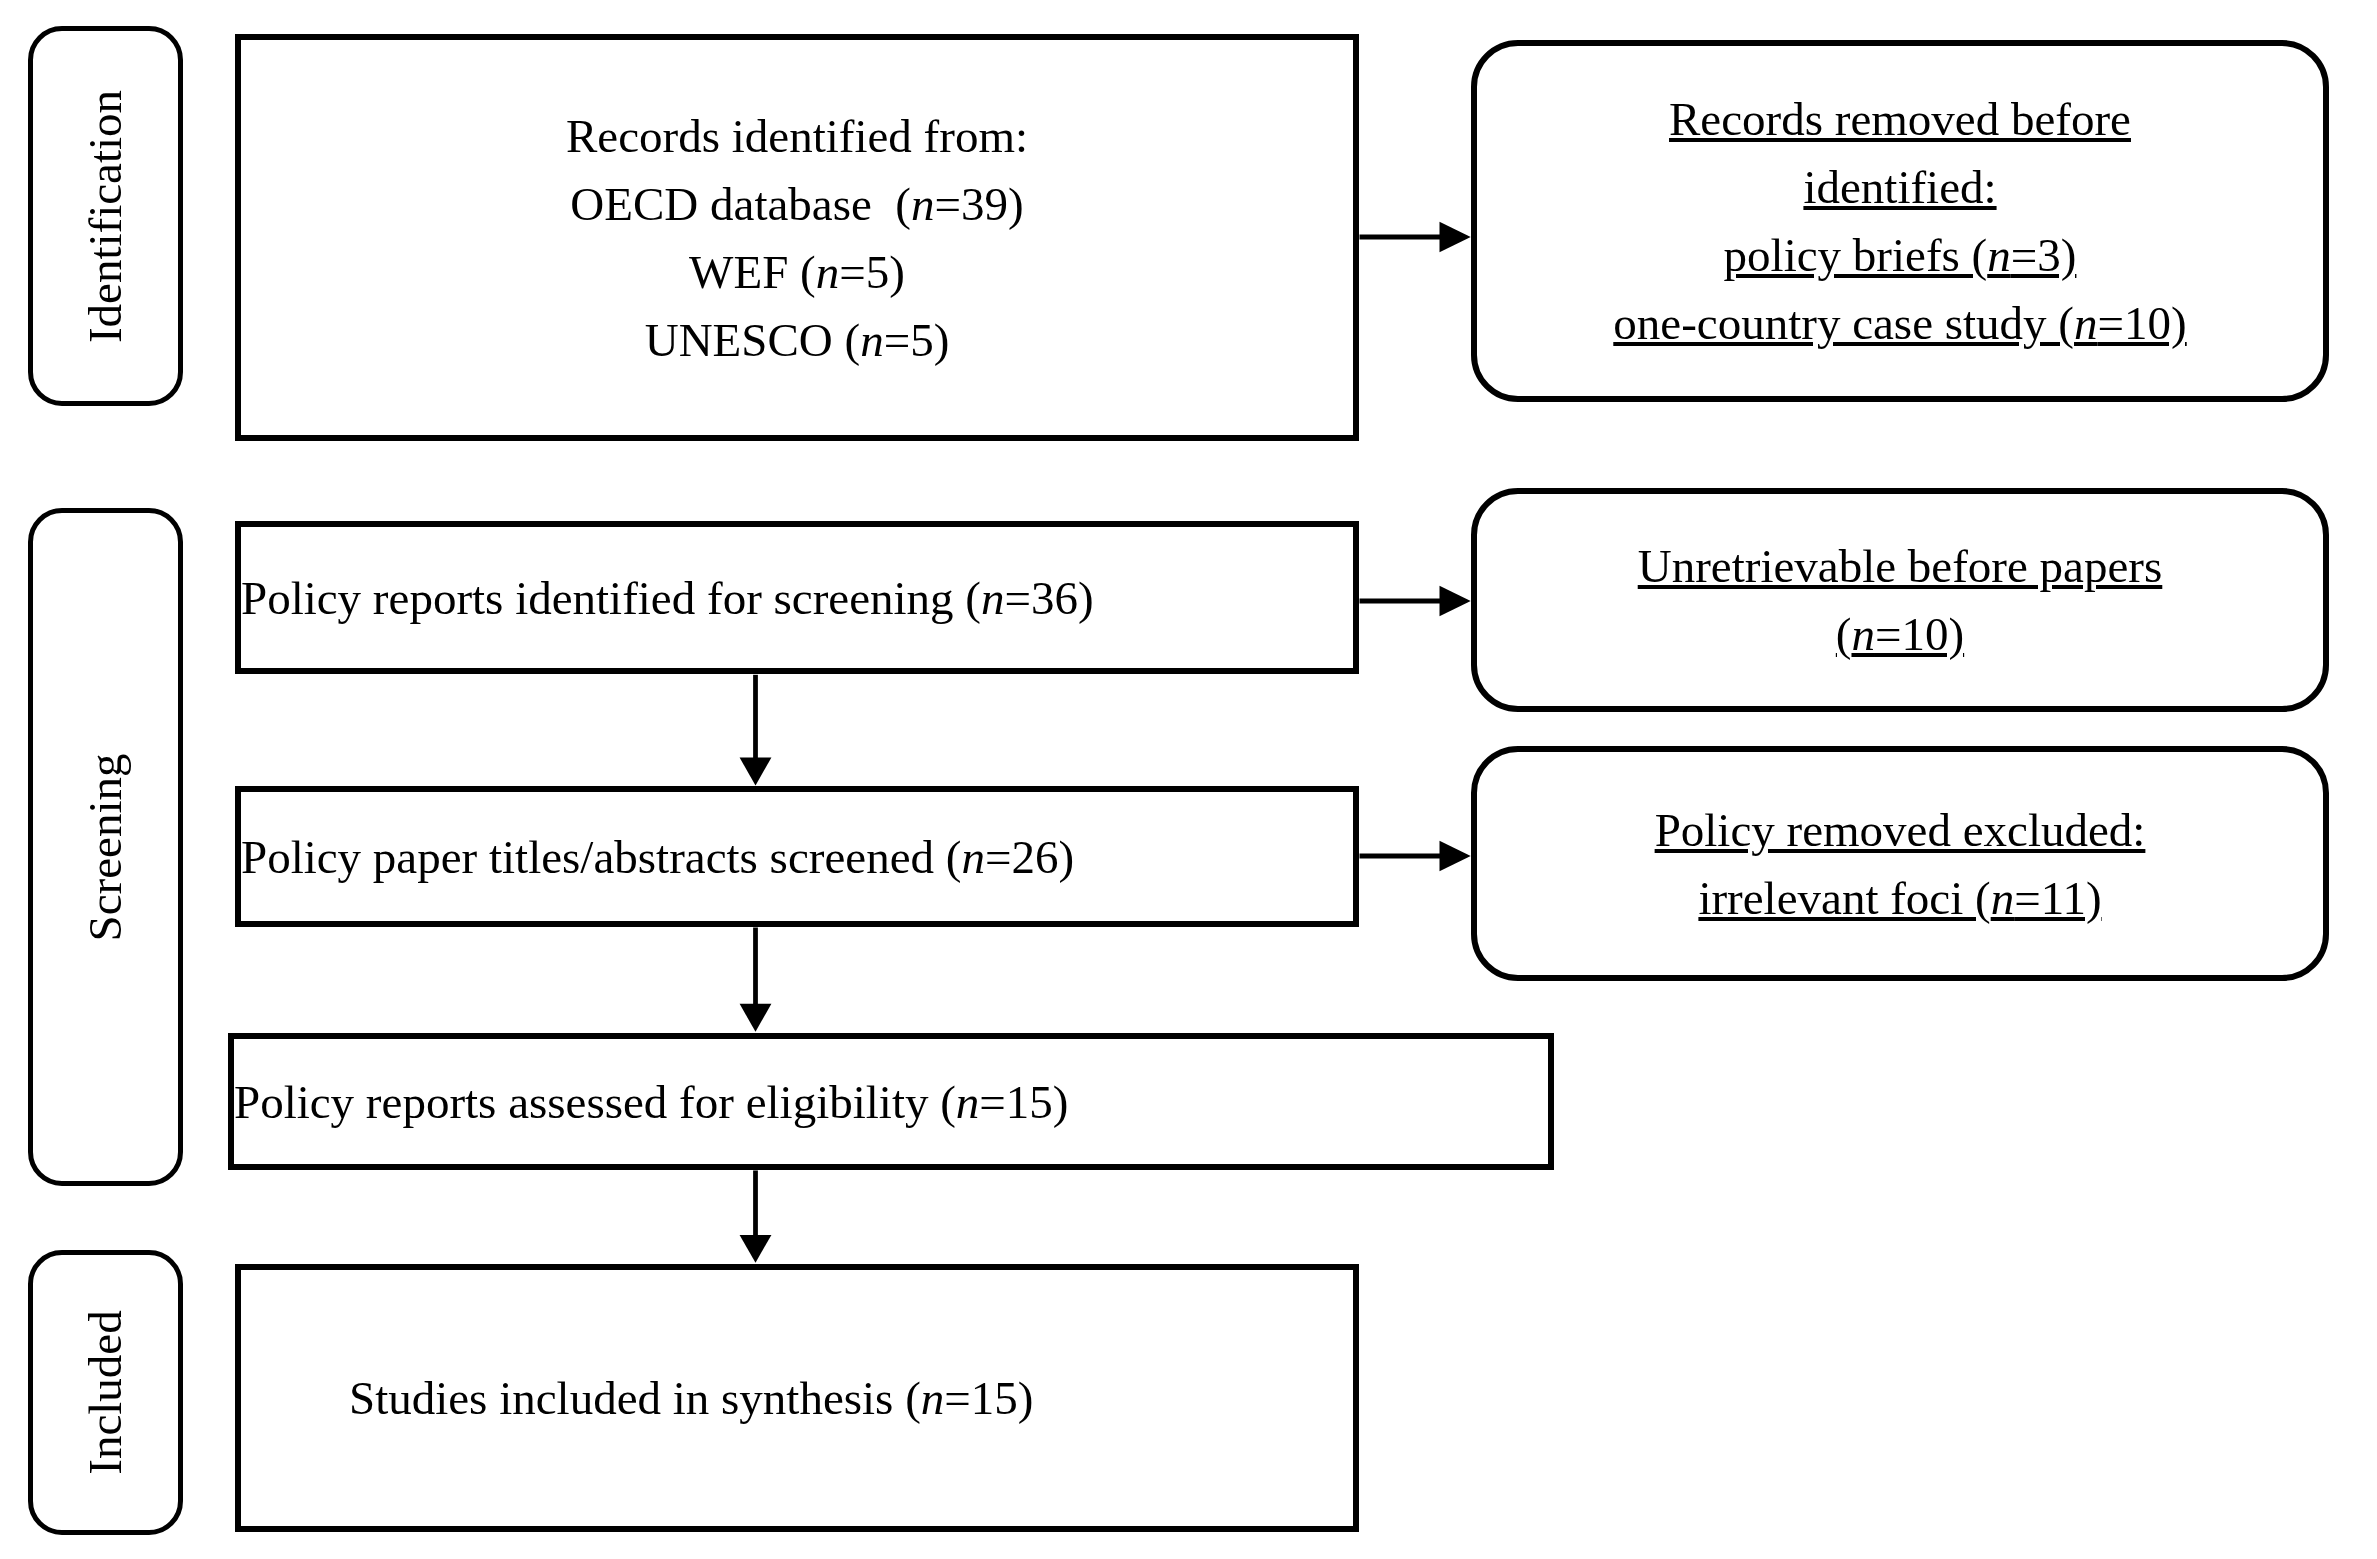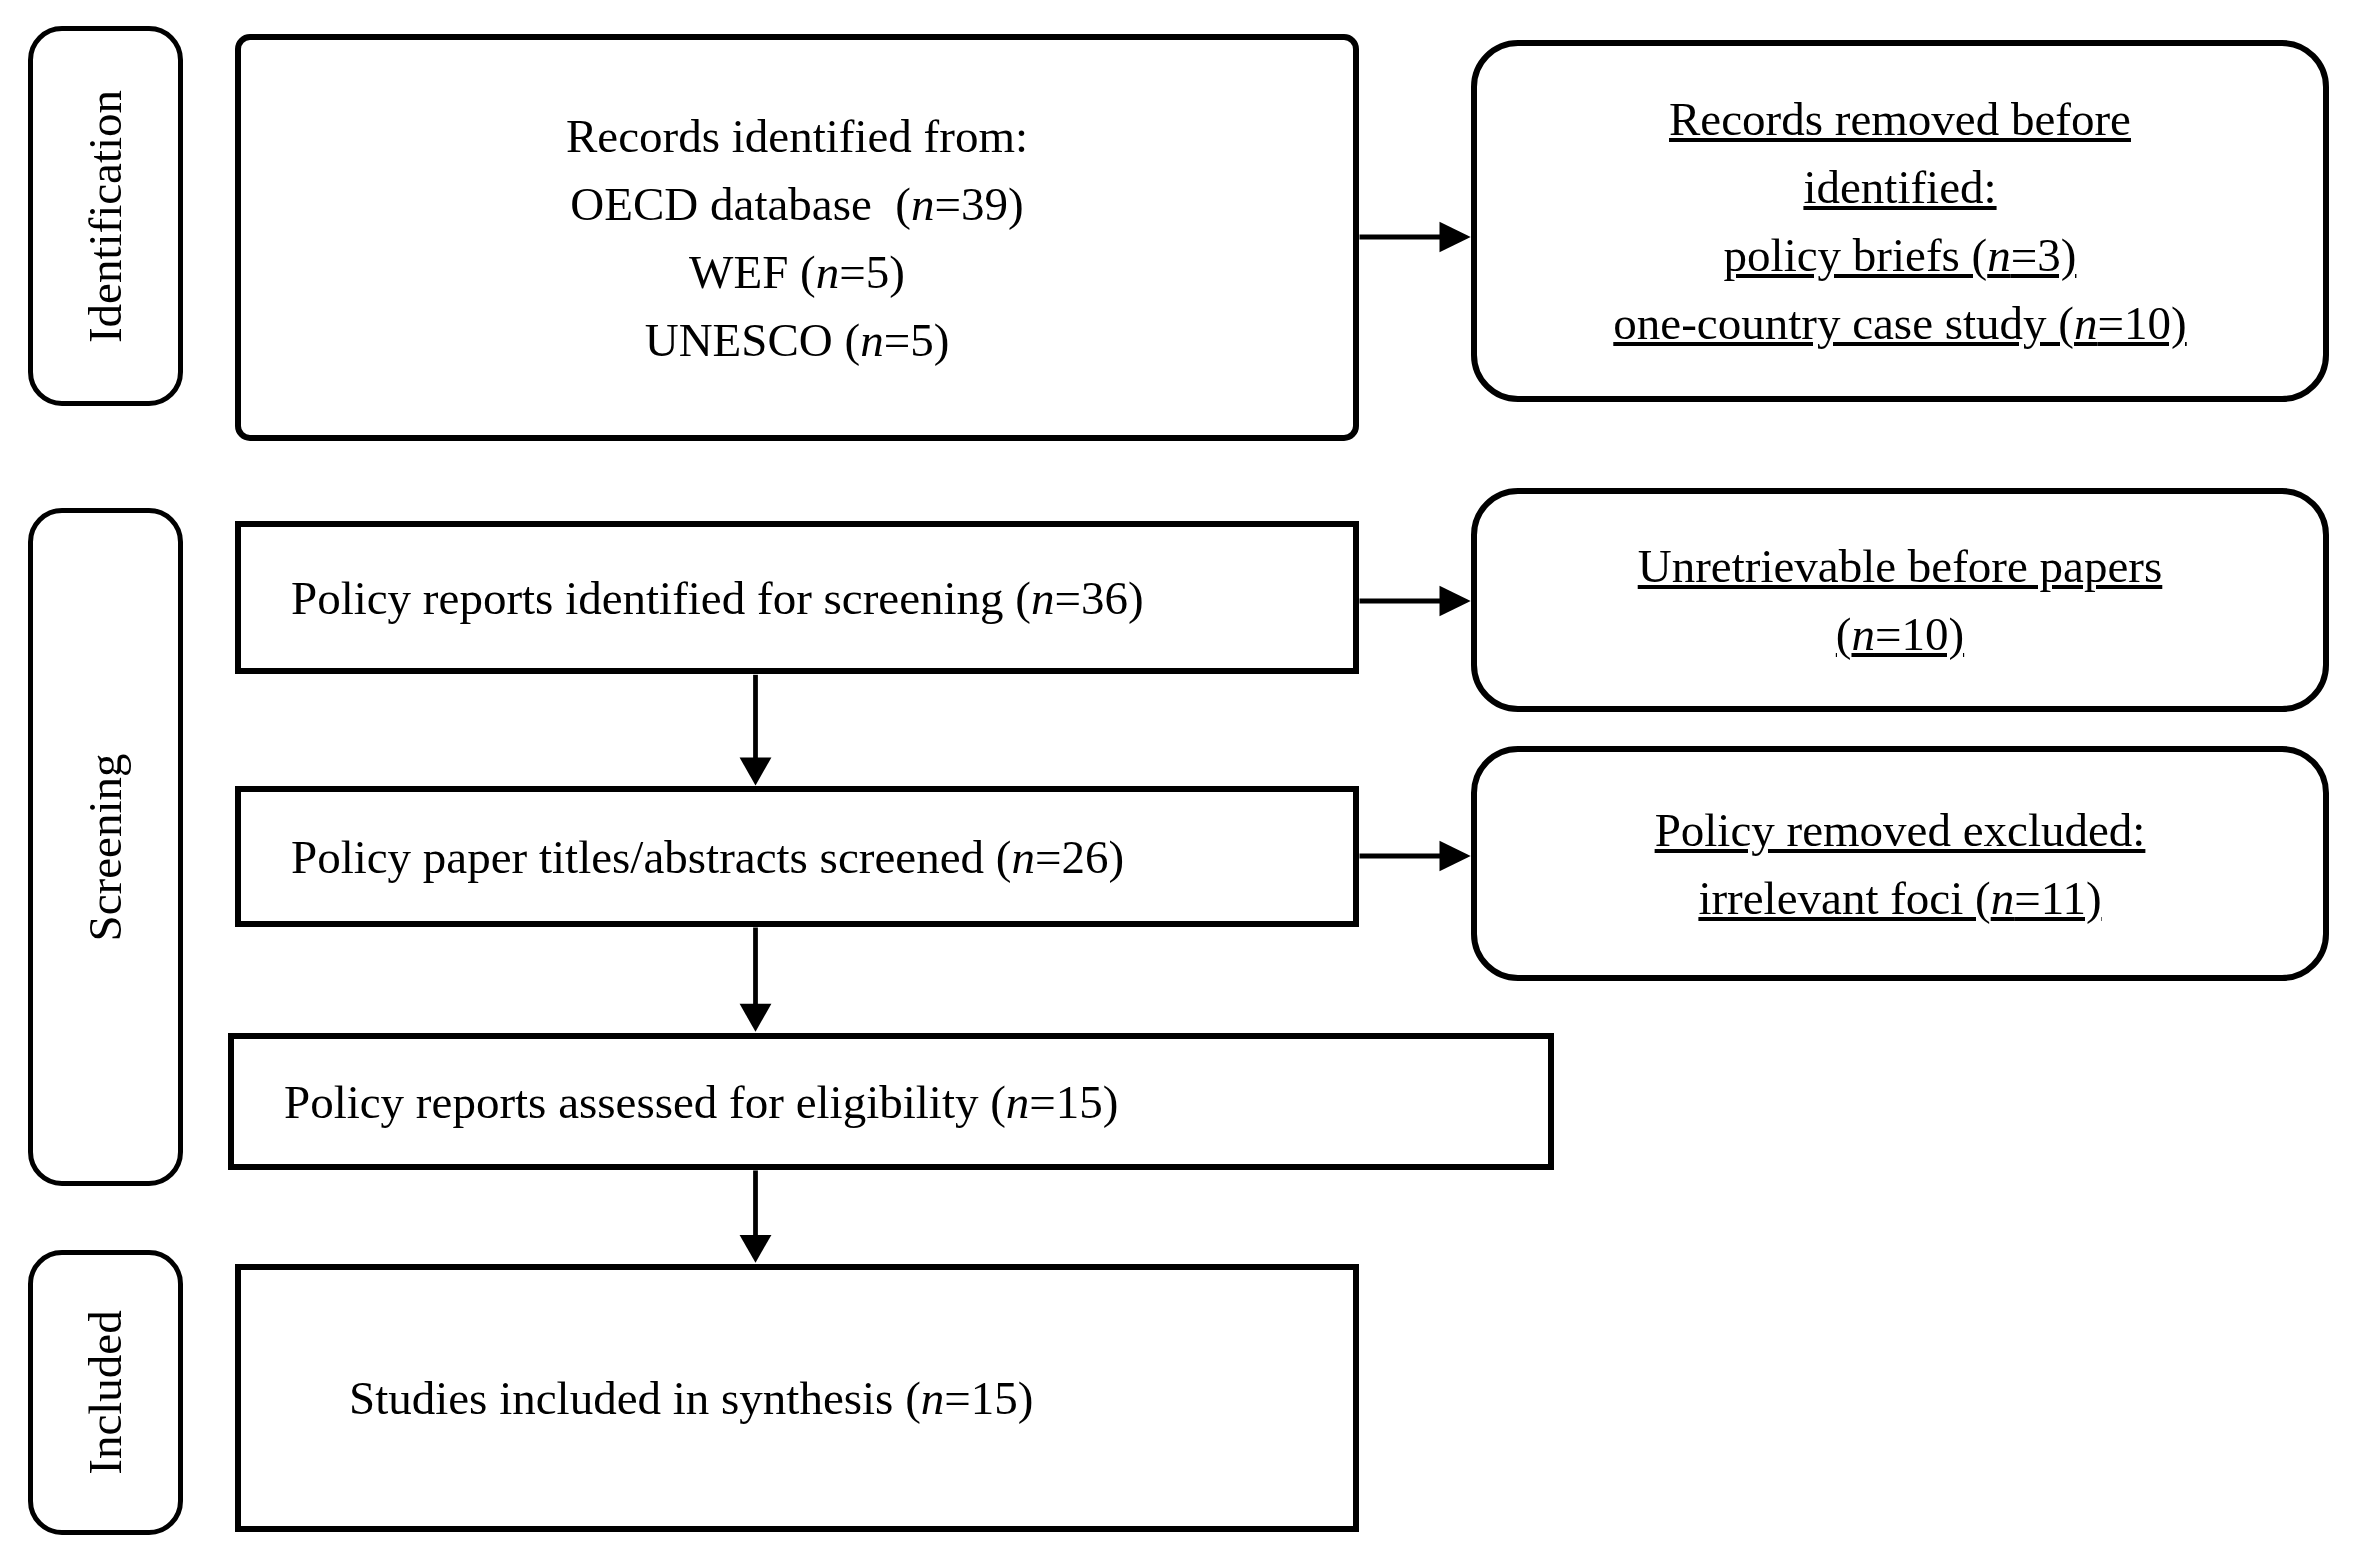--- a/index.html
+++ b/index.html
@@ -38,22 +38,22 @@
   
   .mbox {
     position: absolute;
     box-sizing: border-box;
     border: 6.4px solid #000000;
     background: #ffffff;
     display: flex;
     flex-direction: column;
     justify-content: center;
   }
-  .mbox.centered { align-items: center; text-align: center; border-radius: 15px; }
-  .mbox.leftpad  { padding-left: 50px; }
+  .mbox.centered { align-items: center; text-align: center; }
+  .mbox.leftpad  { }
   .mbox.leftpad2 { padding-left: 108px; }
 
   
   .rbox {
     position: absolute;
     box-sizing: border-box;
     border: 6.4px solid #000000;
     border-radius: 47px;
     background: #ffffff;
     display: flex;

